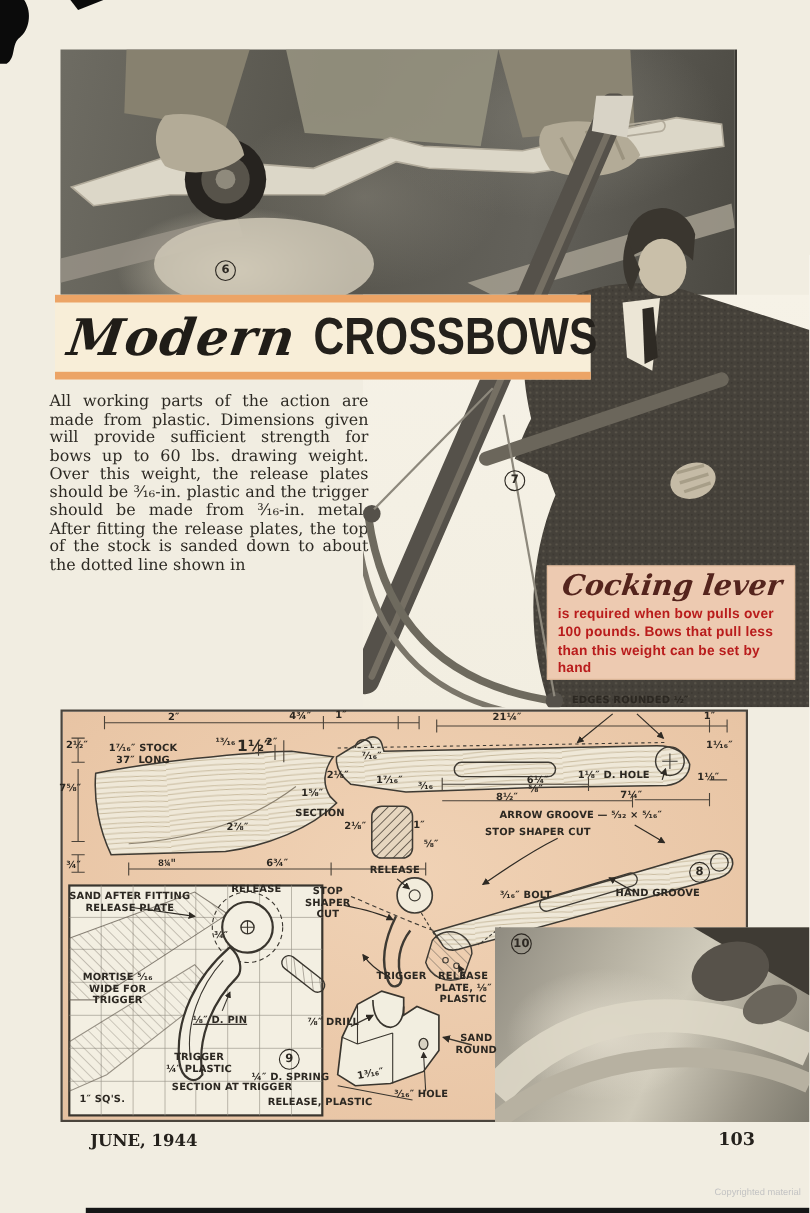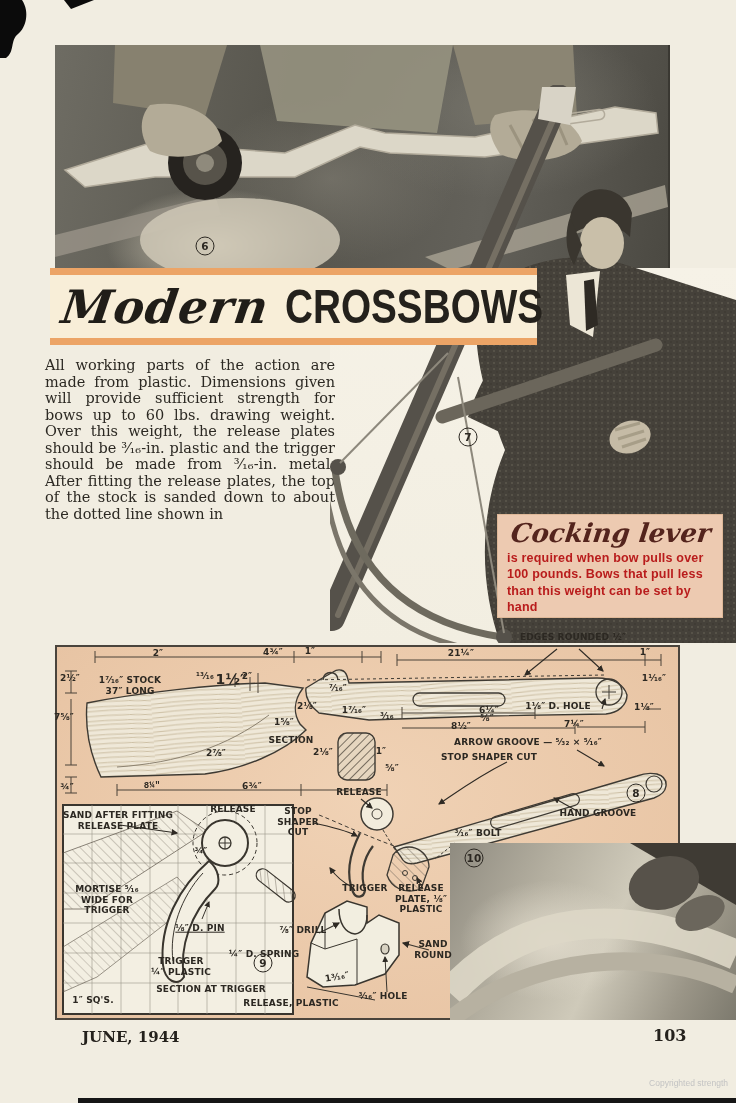--- a/index.html
+++ b/index.html
@@ -279,44 +279,44 @@
       <span class="dlabel" style="left: 528px; top: 742px;">ARROW GROOVE — ⁵⁄₃₂ × ⁵⁄₁₆″</span>
       <span class="dlabel" style="left: 489px; top: 757px;">STOP SHAPER CUT</span>
       <span class="dlabel" style="left: 67px; top: 787px;">¾″</span>
       <span class="dlabel" style="left: 152px; top: 786px; font-family: Liberation Mono, monospace;">8¼″</span>
       <span class="dlabel" style="left: 252px; top: 786px;">6¾″</span>
       <span class="dlabel" style="left: 359px; top: 792px;">RELEASE</span>
       <span class="dlabel" style="left: 298px; top: 822px;">STOP
 SHAPER
 CUT</span>
       <span class="dlabel" style="left: 598px; top: 813px;">HAND GROOVE</span>
-      <span class="dlabel" style="left: 478px; top: 833px;">³⁄₁₆″ BOLT</span>
+      <span class="dlabel" style="left: 478px; top: 815px;">³⁄₁₆″ BOLT</span>
       <span class="dlabel" style="left: 118px; top: 821px;">SAND AFTER FITTING
 RELEASE PLATE</span>
       <span class="dlabel" style="left: 233px; top: 809px;">RELEASE</span>
       <span class="dlabel" style="left: 201px; top: 851px; font-size: 8.5px;">¾″</span>
       <span class="dlabel" style="left: 107px; top: 900px;">MORTISE ⁵⁄₁₆
 WIDE FOR
 TRIGGER</span>
       <span class="dlabel" style="left: 200px; top: 928px; text-decoration: underline;">⅛″ D. PIN</span>
-      <span class="dlabel" style="left: 243px; top: 954px; padding-left: 42px;">¼″ D. SPRING</span>
+      <span class="dlabel" style="left: 243px; top: 980px; padding-left: 42px;">¼″ D. SPRING</span>
       <span class="dlabel" style="left: 181px; top: 967px;">TRIGGER
 ¼″ PLASTIC</span>
       <span class="dlabel" style="left: 211px; top: 989px;">SECTION AT TRIGGER</span>
       <span class="dlabel" style="left: 93px; top: 1000px;">1″ SQ'S.</span>
       <span class="dlabel" style="left: 291px; top: 1003px;">RELEASE, PLASTIC</span>
       <span class="dlabel" style="left: 365px; top: 888px;">TRIGGER</span>
       <span class="dlabel" style="left: 421px; top: 899px;">RELEASE
 PLATE, ⅛″
 PLASTIC</span>
       <span class="dlabel" style="left: 303px; top: 930px;">⅞″ DRILL</span>
       <span class="dlabel" style="left: 433px; top: 950px;">SAND
 ROUND</span>
       <span class="dlabel" style="left: 337px; top: 977px; transform: translate(-50%, -50%) rotate(-10deg);">1³⁄₁₆″</span>
       <span class="dlabel" style="left: 383px; top: 996px;">³⁄₁₆″ HOLE</span>
     </div>
 
   <div class="abs issue">JUNE, 1944</div>
   <div class="abs folio">103</div>
-  <div class="abs copyright">Copyrighted strength</div>
+  <div class="abs copyright">Copyrighted material</div>
   <div class="abs bottombar"></div>
 
 </div>
 
 </body></html>

